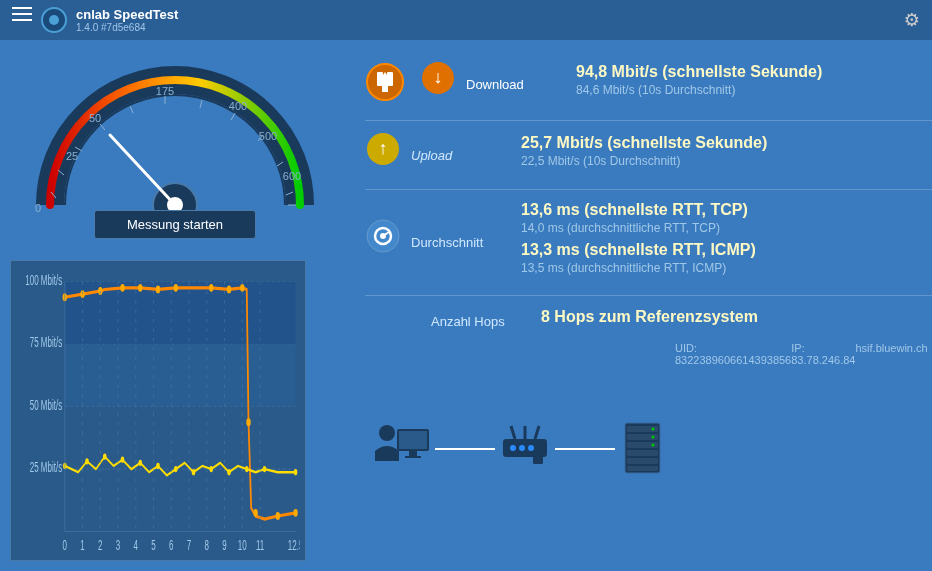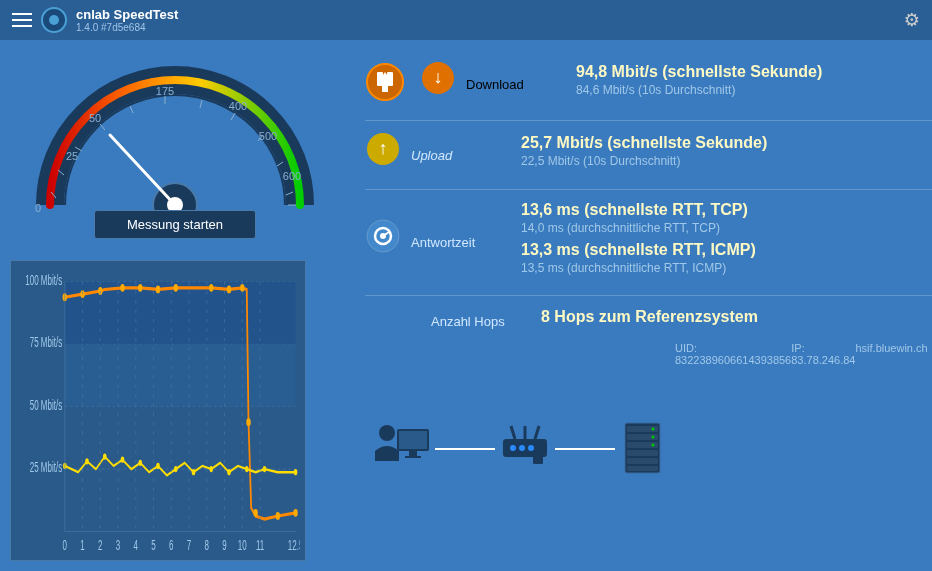--- a/index.html
+++ b/index.html
@@ -16,21 +16,21 @@
     .header {
       background: #2a5f96;
       height: 40px;
       display: flex;
       align-items: center;
       justify-content: space-between;
       padding: 0 12px;
     }
     .header-left {
       display: flex;
-      align-items: center;
+      align-items: flex-start;
       gap: 9px;
     }
     .hamburger-icon {
       display: flex;
       flex-direction: column;
       gap: 4px;
       cursor: pointer;
     }
     .hamburger-icon span {
       display: block;
@@ -367,21 +367,21 @@
         <rect x="22" y="10" width="6" height="14" fill="white" rx="1"></rect>
 
       </svg>
       <div style="display:flex;align-items:center;gap:10px;flex:1">
         <div>
           <svg width="36" height="36" viewBox="0 0 36 36">
             <circle cx="18" cy="18" r="16" fill="#e07000"></circle>
             <text x="18" y="23" text-anchor="middle" fill="white" font-size="18" font-weight="bold">↓</text>
           </svg>
         </div>
-        <span class="stat-label" style="color:#000000;font-size:13px;min-width:80px;">Download</span>
+        <span class="stat-label" style="color:#ffffff;font-size:13px;min-width:80px;">Download</span>
         <div class="stat-values">
           <div class="stat-primary">94,8 Mbit/s (schnellste Sekunde)</div>
           <div class="stat-secondary">84,6 Mbit/s (10s Durchschnitt)</div>
         </div>
       </div>
     </div>
 
     <hr class="stat-divider">
 
     <div class="stat-row">
@@ -405,21 +405,21 @@
     <div class="stat-row">
       <div style="display:flex;align-items:center;gap:10px;flex:1">
         <div>
           <svg width="36" height="36" viewBox="0 0 36 36">
             <circle cx="18" cy="18" r="16" fill="#4488cc" stroke="#6699cc" stroke-width="1"></circle>
             <circle cx="18" cy="18" r="8" fill="none" stroke="white" stroke-width="2.5"></circle>
             <circle cx="18" cy="18" r="3" fill="white"></circle>
             <line x1="18" y1="18" x2="24" y2="14" stroke="white" stroke-width="2"></line>
           </svg>
         </div>
-        <span class="stat-label" style="color:#d0e8ff;font-size:13px;min-width:80px;">Antwortzeit</span>
+        <span class="stat-label" style="color:#d0e8ff;font-size:13px;min-width:80px;">Durchschnitt</span>
         <div class="antwortzeit-values">
           <div class="stat-primary">13,6 ms (schnellste RTT, TCP)</div>
           <div class="stat-secondary">14,0 ms (durchschnittliche RTT, TCP)</div>
           <div class="stat-primary" style="margin-top:4px;">13,3 ms (schnellste RTT, ICMP)</div>
           <div class="stat-secondary">13,5 ms (durchschnittliche RTT, ICMP)</div>
         </div>
       </div>
     </div>
 
     <hr class="stat-divider">

